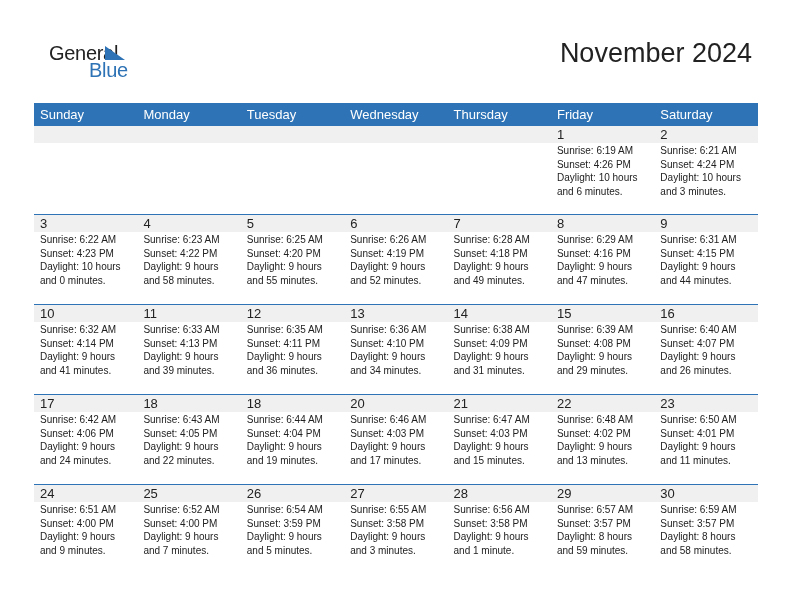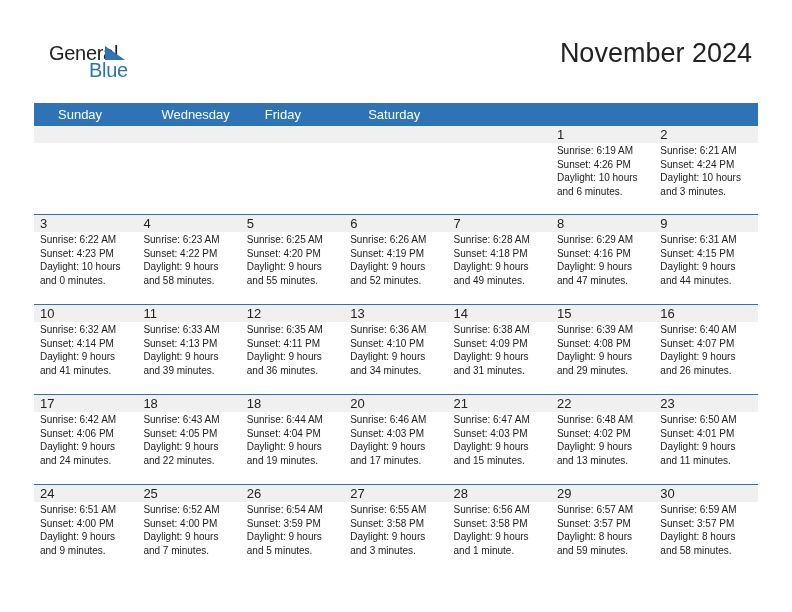--- a/index.html
+++ b/index.html
@@ -6,21 +6,21 @@
     body { width: 792px; height: 612px; position: relative; overflow: hidden;
            font-family: "Liberation Sans", sans-serif; color: #222; }
     .logo { position: absolute; left: 37px; top: 42px; width: 100px; height: 40px; }
     .logo .general { position: absolute; left: 12px; top: 0; font-size: 20px; color: #222; letter-spacing: -0.3px; }
     .logo .blue { position: absolute; left: 52px; top: 17px; font-size: 20px; color: #2e73b5; letter-spacing: -0.3px; }
     .logo .tri { position: absolute; left: 68px; top: 4px; width: 0; height: 0;
                  border-left: 20px solid #2e73b5; border-top: 14px solid transparent; }
     .title { position: absolute; right: 40px; top: 38px; font-size: 27px; color: #222; }
     .subtitle { position: absolute; right: 40px; top: 78px; font-size: 17px; color: #222; margin-top: 26px; }
     .cal { position: absolute; left: 34px; top: 103px; width: 724px; }
-    .head { display: flex; background: #2e73b5; height: 23px; padding-left: 18px; }
+    .head { display: flex; background: #2e73b5; height: 23px; }
     .head div { width: 103.4px; color: #fff; font-size: 13px; line-height: 23px; padding-left: 6px; box-sizing: border-box; }
     .week { display: flex; height: 90px; border-top: 1px solid #2e73b5; box-sizing: border-box; }
     .week.first { border-top: none; height: 88px; }
     .cell { width: 103.4px; box-sizing: border-box; }
     .date { background: #f0f0f0; height: 17px; font-size: 13px; line-height: 17px; padding-left: 6px; color: #222; }
     .info { padding-left: 6px; font-size: 10px; line-height: 13.5px; color: #222; padding-top: 1px; }
     .info div { white-space: nowrap; }
   </style>
 </head>
 <body>
@@ -30,21 +30,24 @@
   <span class="tri"></span>
   <span class="blue">Blue</span>
 </div>
 
 <div class="title">November 2024</div>
 <div class="subtitle">Ada, Serbia</div>
 
 <div class="cal">
   <div class="head">
     <div>Sunday</div>
+    <div>Monday</div>
+    <div>Tuesday</div>
     <div>Wednesday</div>
+    <div>Thursday</div>
     <div>Friday</div>
     <div>Saturday</div>
   </div>
   <div id="weeks">
       <div class="week first">
         <div class="cell">
           <div class="date" style="background: rgb(240, 240, 240);"></div>
           <div class="info">
             <div></div>
             <div></div>

